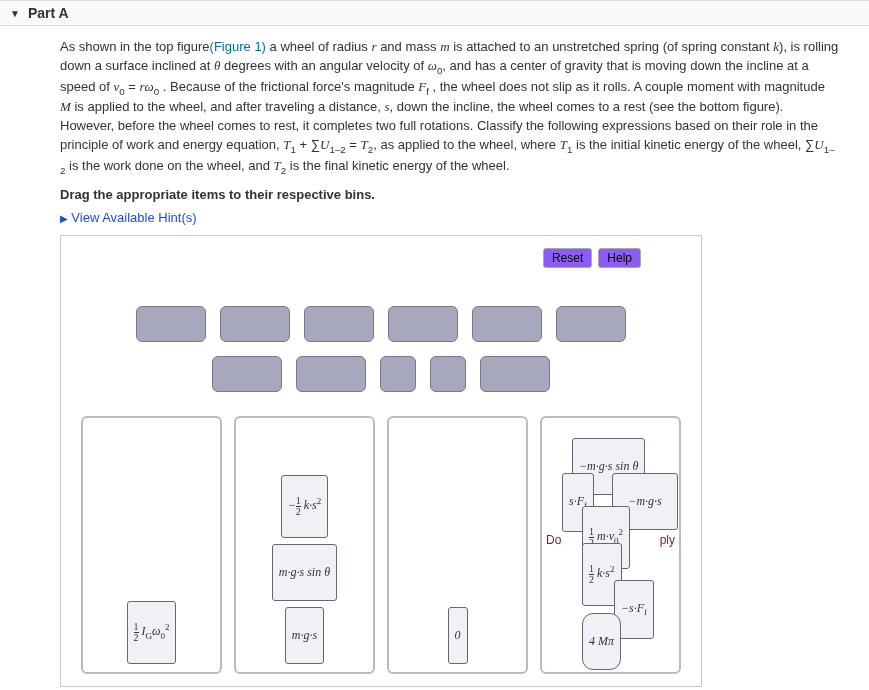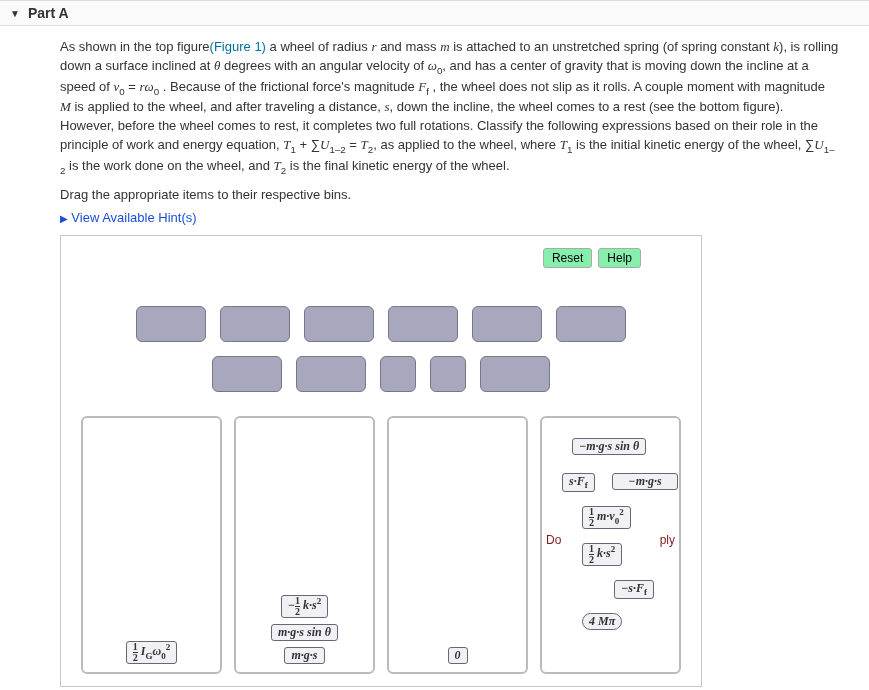--- a/index.html
+++ b/index.html
@@ -30,21 +30,21 @@
   .content {
     padding: 12px 30px 0 60px;
   }
   .problem-text {
     line-height: 1.45;
     font-size: 13px;
   }
   .problem-text a { color: #00709e; text-decoration: none; text-align: center; }
   .instr {
     margin-top: 10px;
-    font-weight: normal;
+    font-weight: bold;
     font-size: 13px;
   }
   .hints {
     margin-top: 8px;
     color: #1d4ed8;
     font-size: 13px;
     cursor: pointer;
   }
   .hints .right-tri { font-size: 10px; }
   .panel {
@@ -57,21 +57,21 @@
   }
   .panel-ctrls {
     position: absolute;
     right: 60px;
     top: 12px;
     display: flex;
     gap: 6px;
   }
   .ctrl-btn {
     border: 1px solid #aaa;
-    background: #86efac;
+    background: #8b5cf6;
     padding: 2px 8px;
     font-size: 12px;
     border-radius: 3px;
     cursor: pointer;
   }
   .item-row {
     position: absolute;
     left: 0;
     right: 0;
     display: flex;
@@ -109,26 +109,25 @@
     align-items: center;
     justify-content: flex-end;
     padding-bottom: 8px;
     gap: 6px;
   }
   .tok {
     border: 1px solid #666677;
     background: #f0f0f5;
     border-radius: 3px;
     font-size: 12px;
-    padding: 0 6px;
+    padding: 20px 6px;
     text-align: center;
     font-family: "Times New Roman", serif;
     font-style: italic;
     white-space: nowrap;
-    font-weight: bold;
   }
   .bin4-wrap { position: relative; width: 100%; height: 100%; }
   .bin4-wrap .tok { position: absolute; }
   .does-not-apply {
     position: absolute;
     left: 4px; right: 4px;
     top: 115px;
     font-size: 12px;
     font-family: Arial, sans-serif;
     font-style: normal;

